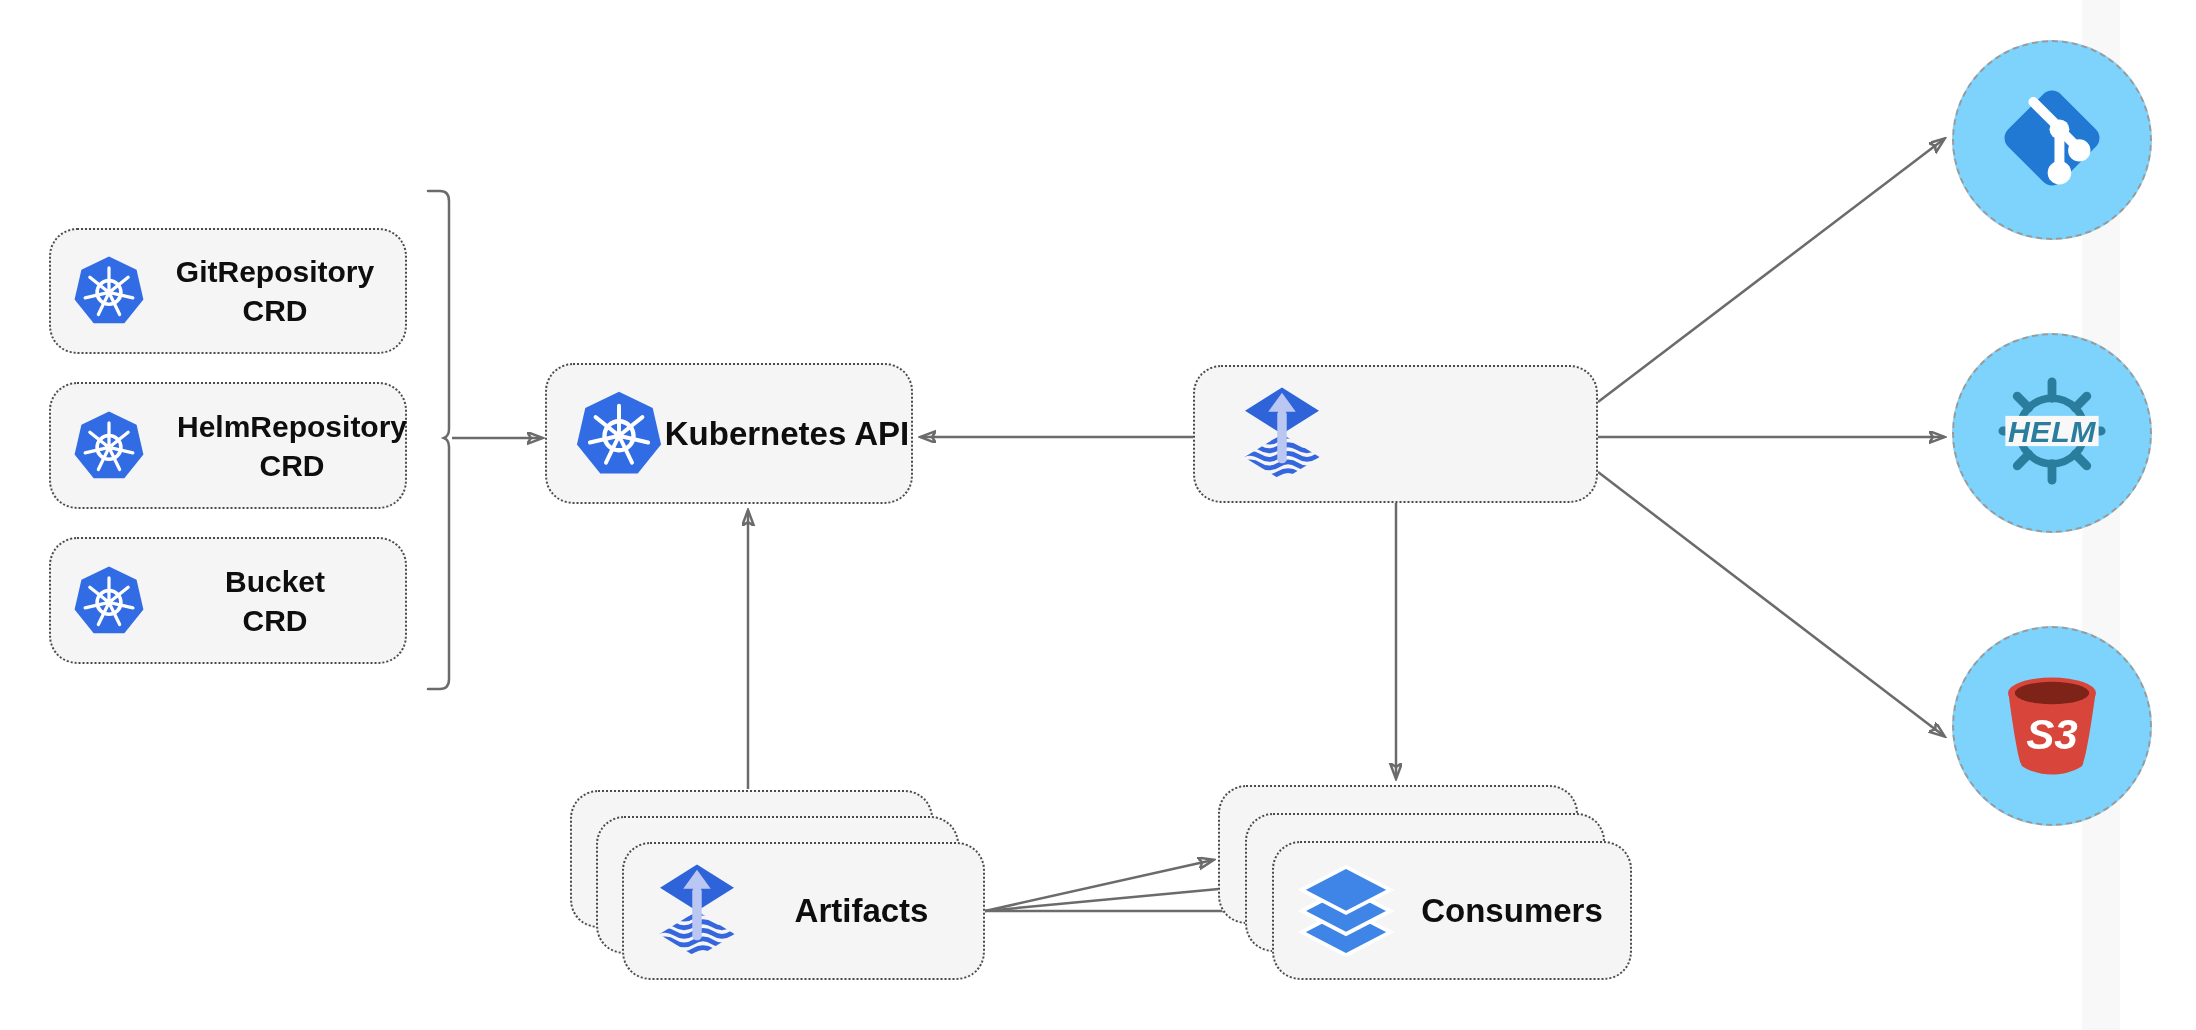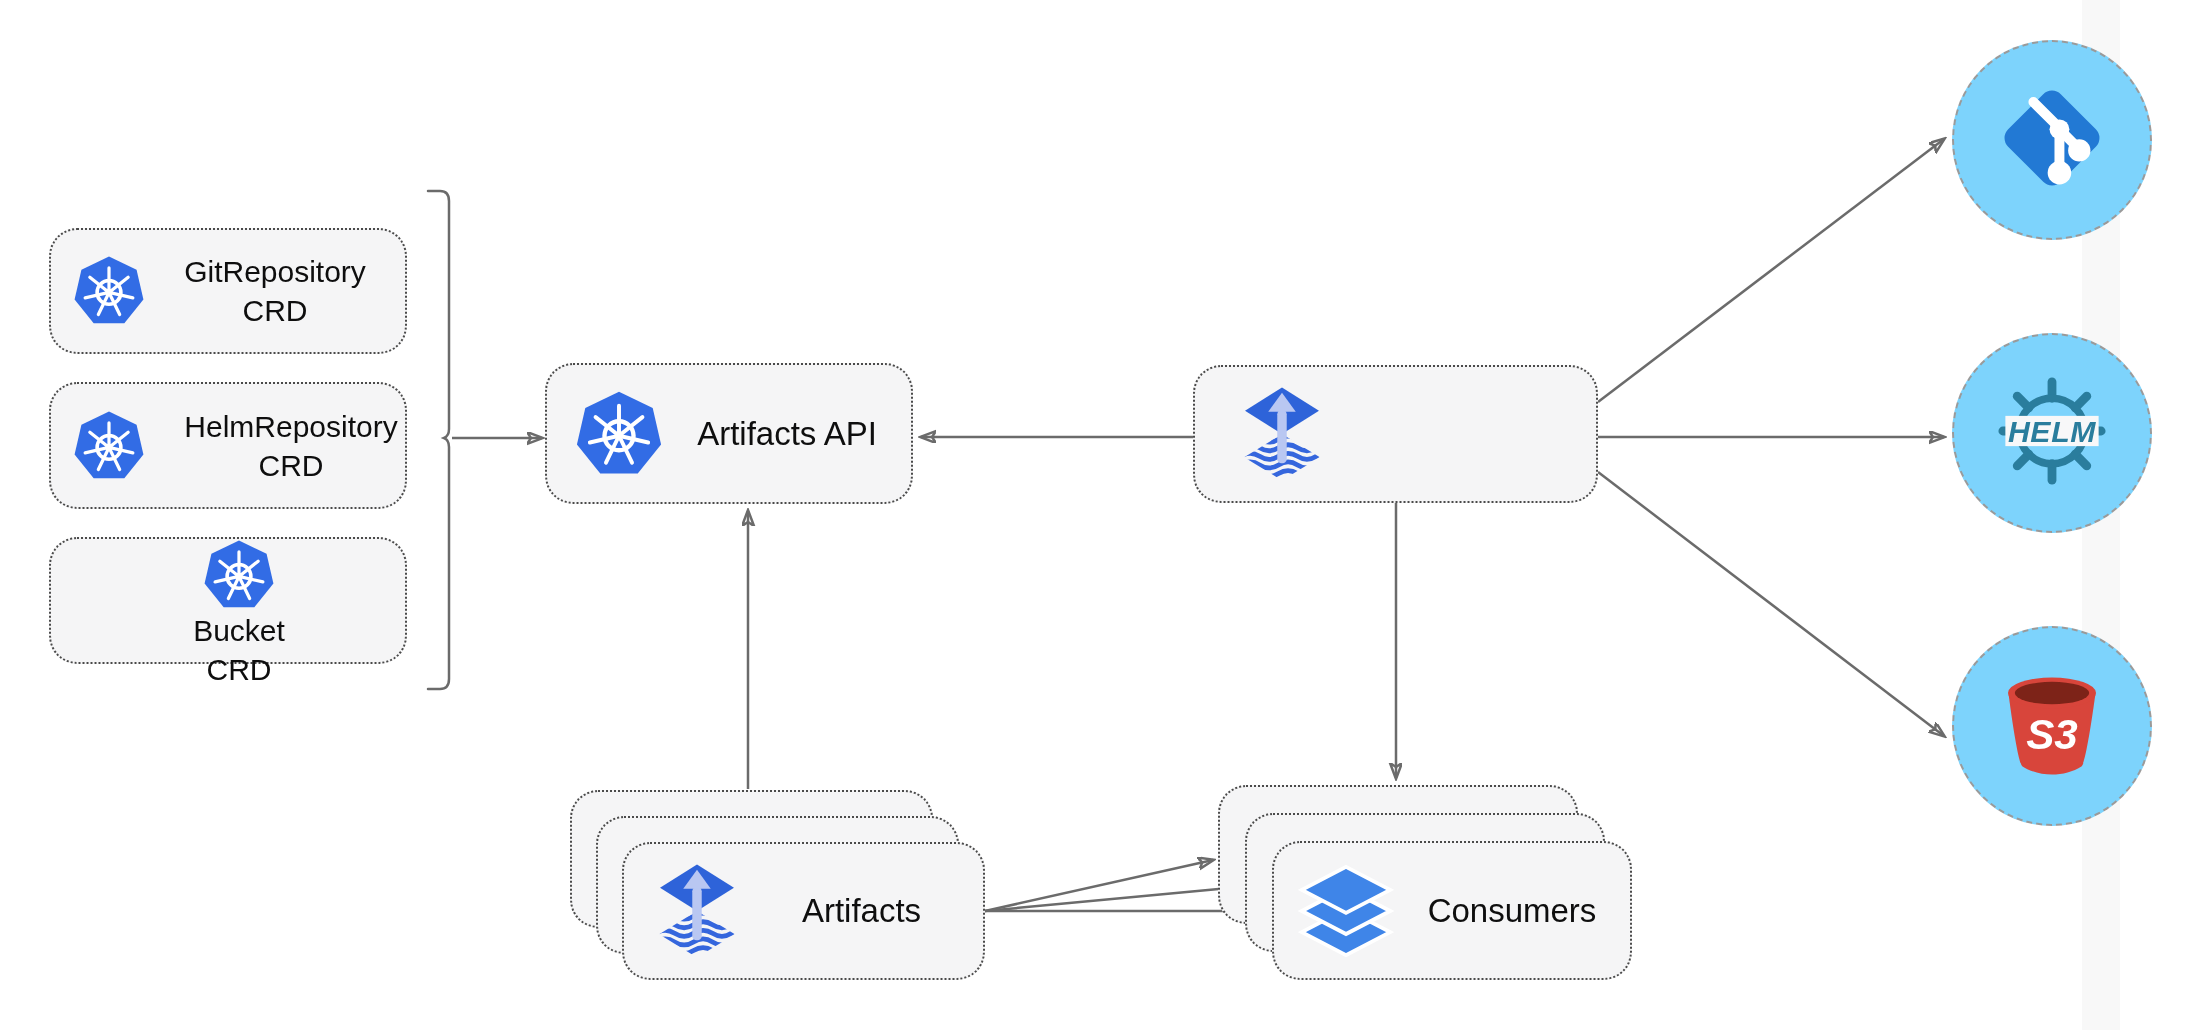--- a/index.html
+++ b/index.html
@@ -3,21 +3,21 @@
 <meta charset="utf-8">
 <style>
   html,body{margin:0;padding:0;background:#ffffff;}
   #canvas{
     position:relative;width:2196px;height:1030px;background:#ffffff;overflow:hidden;
     font-family:"Liberation Sans","DejaVu Sans",sans-serif;color:#0e0e0e;
   }
   .node{
     position:absolute;box-sizing:border-box;background:#f5f5f6;
     border:2px dotted #4a4a4a;border-radius:28px;
-    display:flex;align-items:center;
+    display:flex;align-items:center;font-weight:bold;
   }
   .node .icon{flex:0 0 auto;display:flex;align-items:center;justify-content:center;}
   .node .label{flex:1 1 auto;text-align:center;font-size:30px;line-height:39px;color:#0e0e0e;}
   .label.big{font-size:33px;line-height:42px;}
   .stacked{position:absolute;box-sizing:border-box;background:#f5f5f6;border:2px dotted #4a4a4a;border-radius:28px;}
   .circle{
     position:absolute;box-sizing:border-box;width:200px;height:200px;border-radius:50%;
     background:#7dd3fc;border:2px dashed #9a9a9a;display:flex;align-items:center;justify-content:center;font-style:italic;
   }
   #edges{position:absolute;left:0;top:0;width:2196px;height:1030px;pointer-events:none;}
@@ -106,39 +106,39 @@
       <svg width="72" height="72" viewBox="0 0 100 100">
           <use href="#k8s-logo"></use>
         </svg>
     </span>
     <div class="label">
       <div>HelmRepository</div>
       <div>CRD</div>
     </div>
   </div>
 
-  <div class="node" style="left:49px;top:537px;width:358px;height:127px;padding-left:22px;flex-direction:column;">
+  <div class="node" style="left:49px;top:537px;width:358px;height:127px;padding-left:22px;">
     <span class="icon">
       <svg width="72" height="72" viewBox="0 0 100 100">
           <use href="#k8s-logo"></use>
         </svg>
     </span>
     <div class="label">
       <div>Bucket</div>
       <div>CRD</div>
     </div>
   </div>
 
   <div class="node" style="left:545px;top:363px;width:368px;height:141px;padding-left:28px;">
     <span class="icon">
       <svg width="88" height="88" viewBox="0 0 100 100">
           <use href="#k8s-logo"></use>
         </svg>
     </span>
-    <div class="label big">Artifacts API</div>
+    <div class="label big">Kubernetes API</div>
   </div>
 
   <div class="node" style="left:1193px;top:365px;width:405px;height:138px;padding-left:44px;">
     <span class="icon">
       <svg width="86" height="112" viewBox="0 0 100 116">
           <use href="#flux-logo"></use>
         </svg>
     </span>
     <div class="label big">
     </div>

